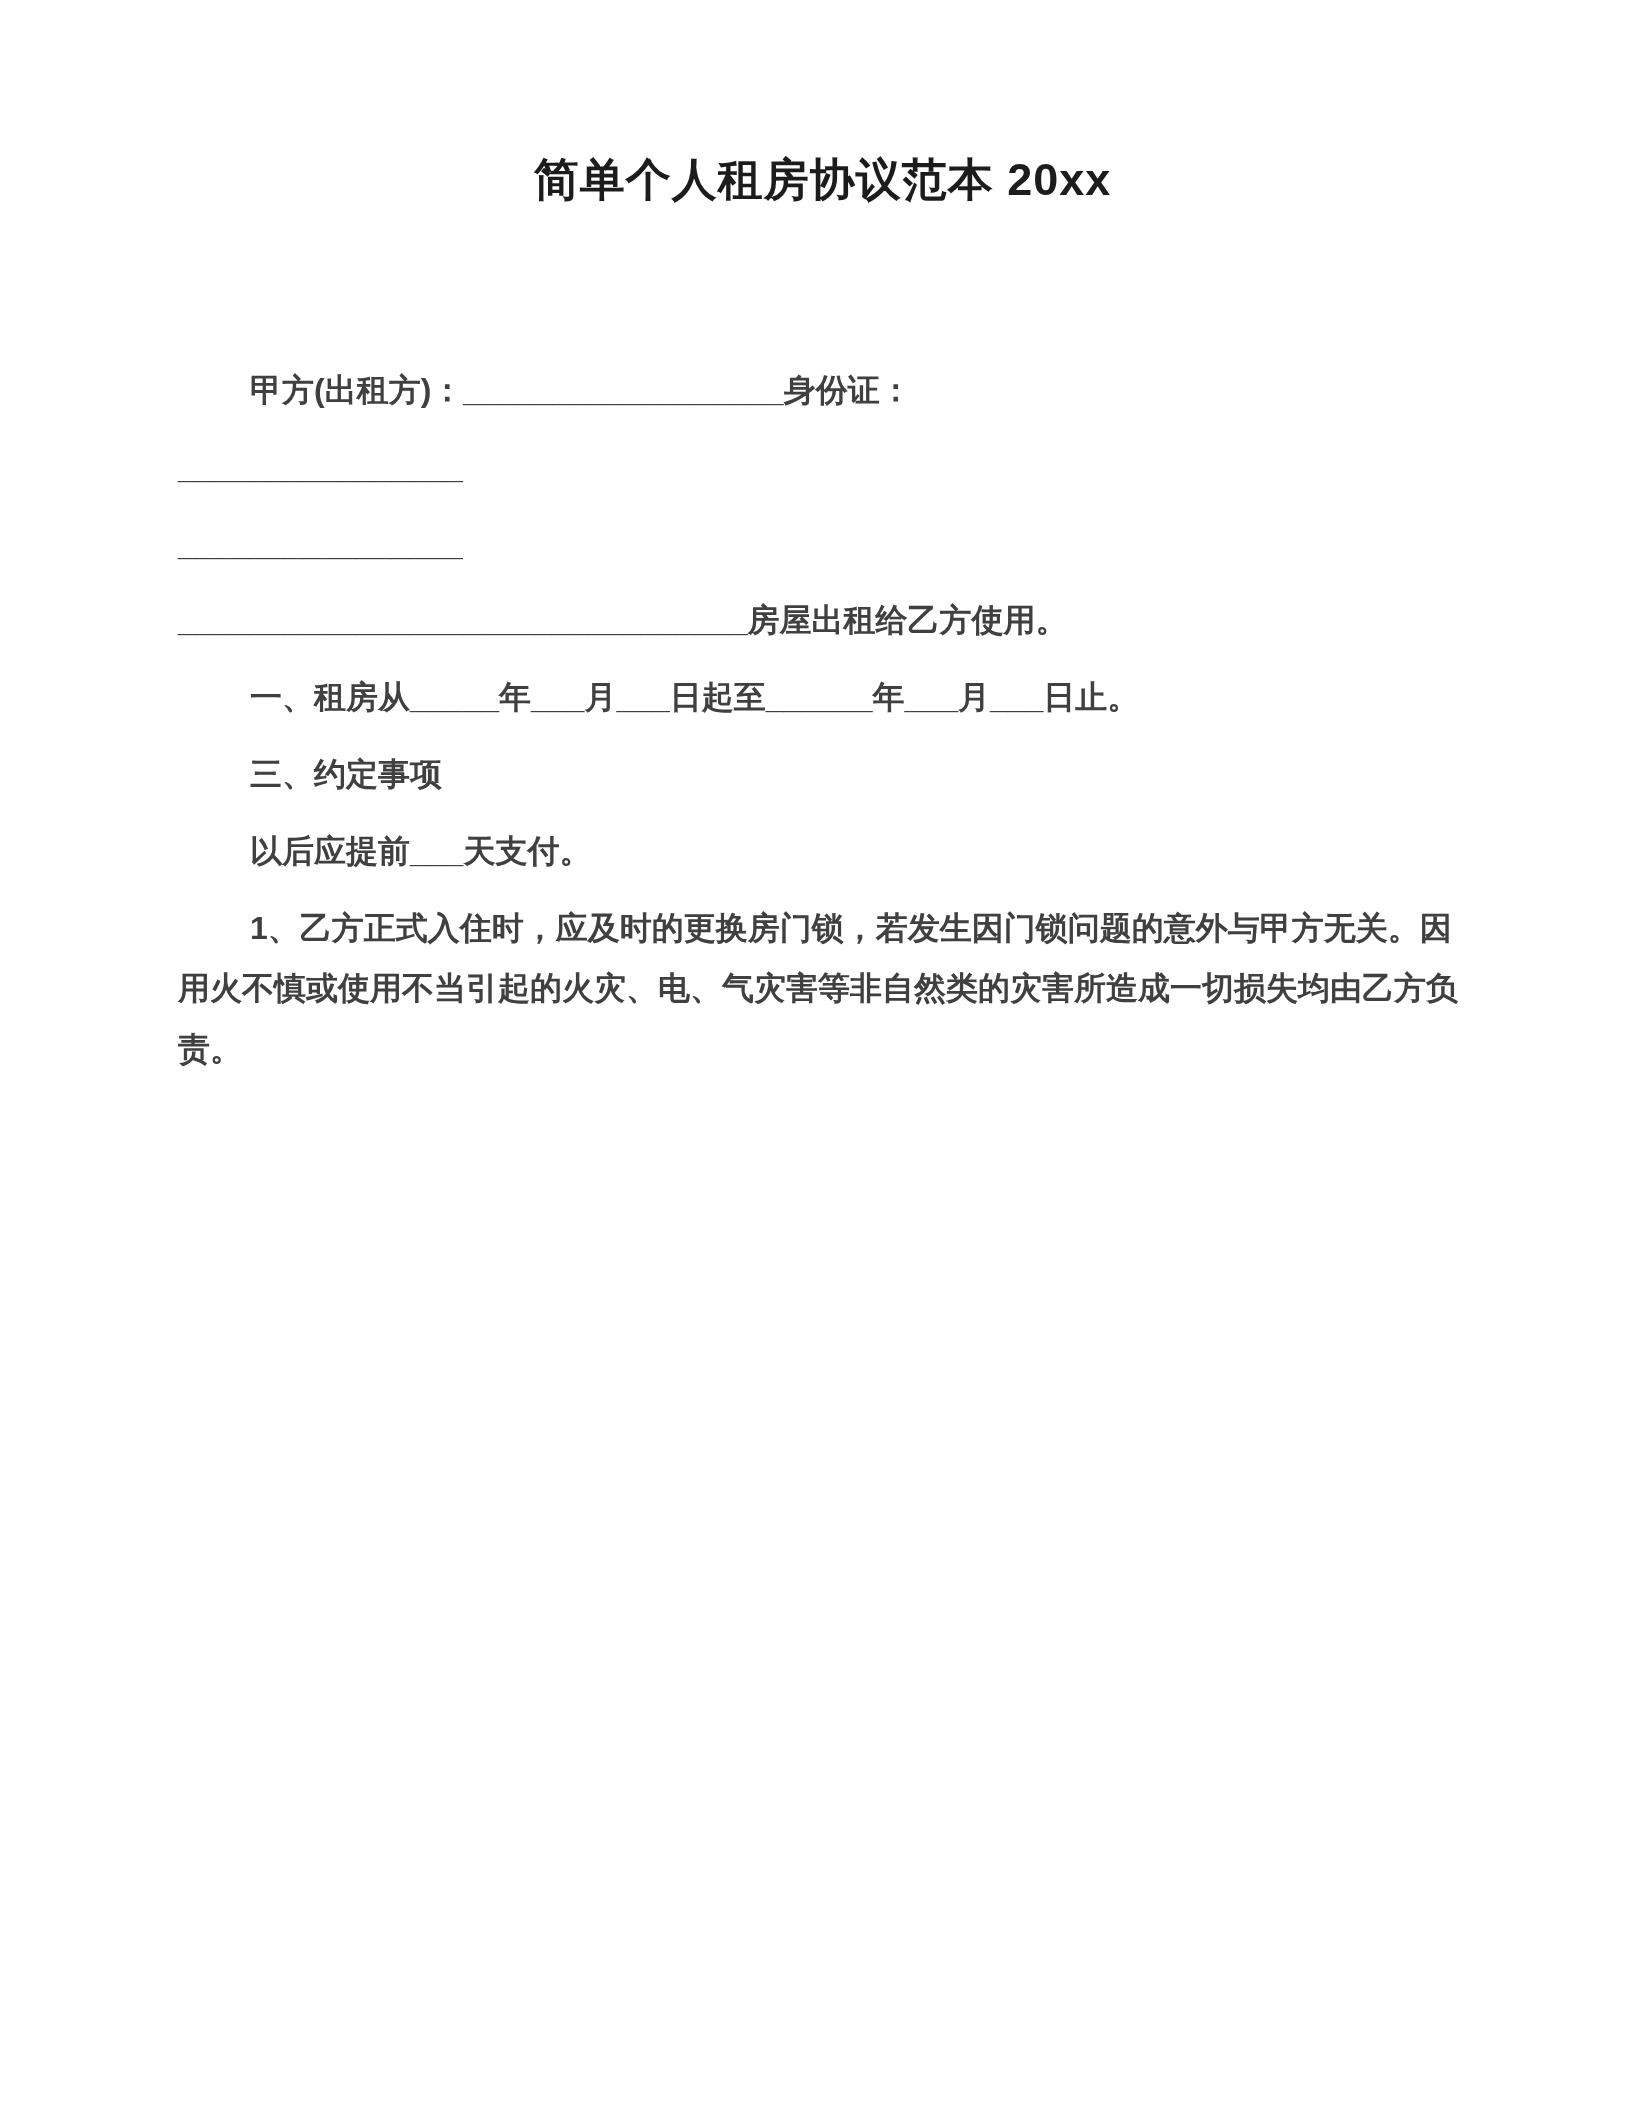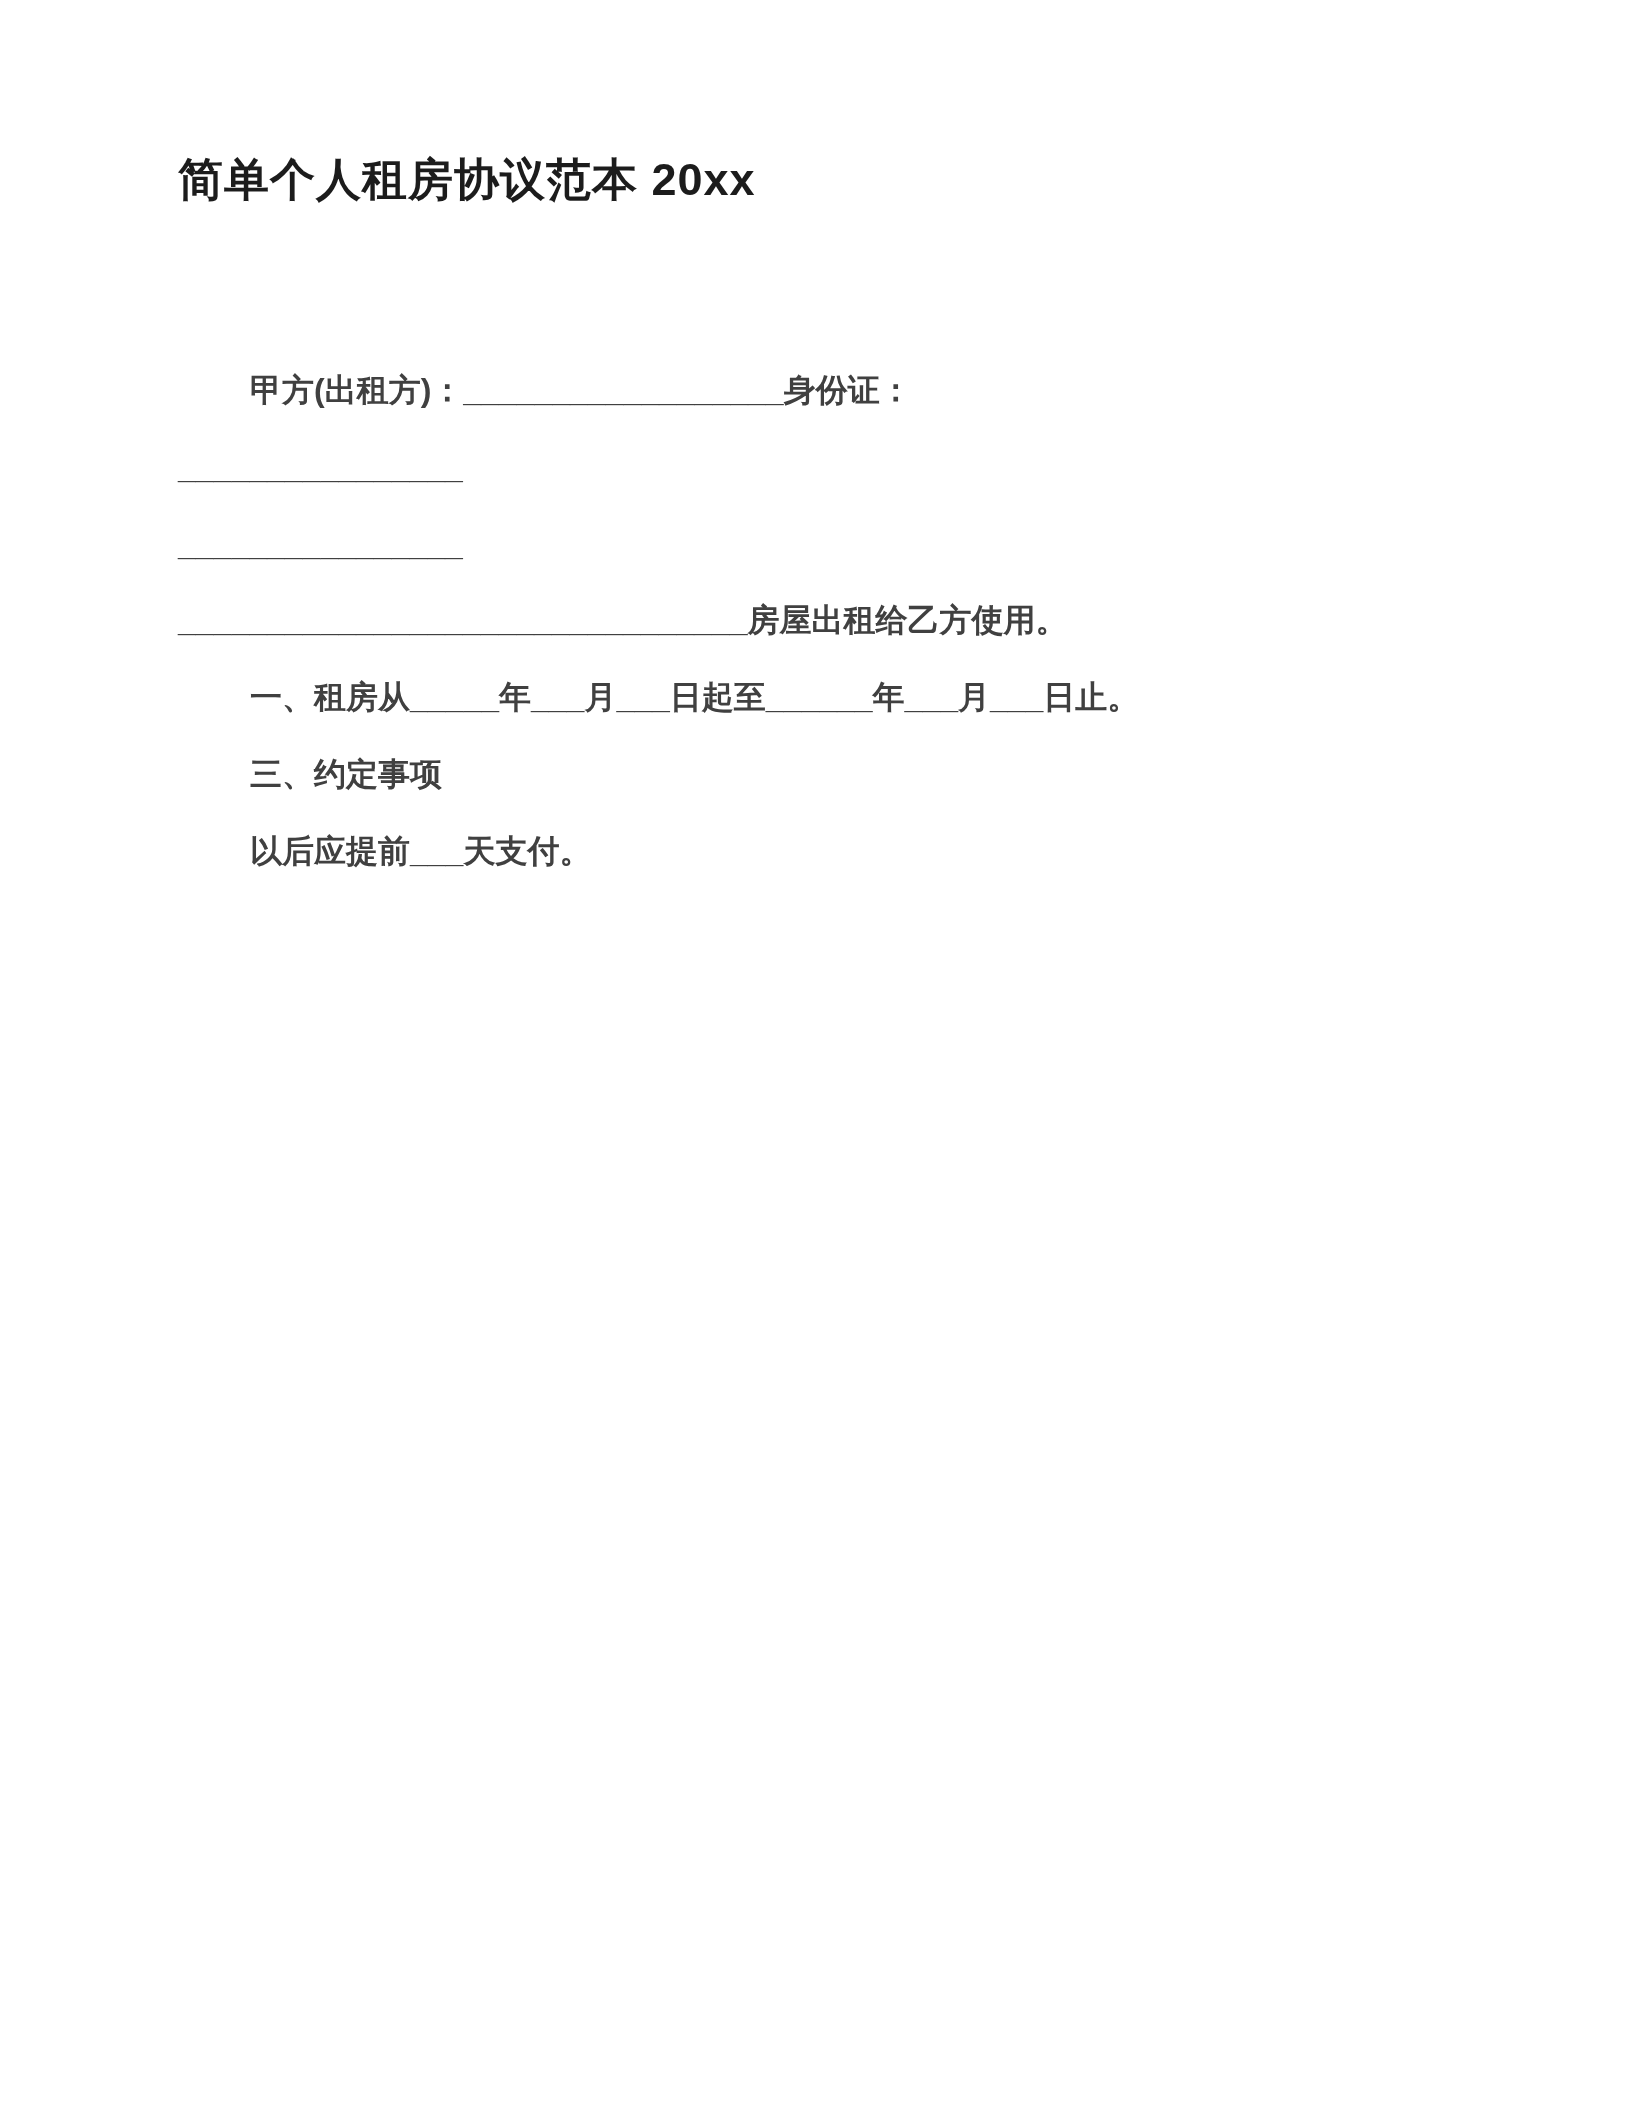--- a/index.html
+++ b/index.html
@@ -14,20 +14,21 @@
     min-height: 2112px;
     margin: 0 auto;
     background: #ffffff;
     color: #1c1c1c;
     font-family: "Liberation Sans", "DejaVu Sans", sans-serif;
     font-weight: 700;
     padding: 150px 165px 120px 178px;
   }
 
   .doc-title {
+    text-align: center;
     font-size: 45px;
     font-weight: 700;
     color: #1c1c1c;
     letter-spacing: 1px;
     margin-bottom: 150px;
   }
 
   .doc-body p {
     font-size: 32px;
     line-height: 1.9;
@@ -65,15 +66,16 @@
 
     <p>________________________________房屋出租给乙方使用。</p>
 
     <p class="indent">一、租房从_____年___月___日起至______年___月___日止。</p>
 
 
     <p class="indent">三、约定事项</p>
 
     <p class="indent">以后应提前___天支付。</p>
 
+    <p class="indent">1、乙方正式入住时，应及时的更换房门锁，若发生因门锁问题的意外与甲方无关。因用火不慎或使用不当引起的火灾、电、气灾害等非自然类的灾害所造成一切损失均由乙方负责。</p>
 
   </div>
 </div>
 
 </body></html>

